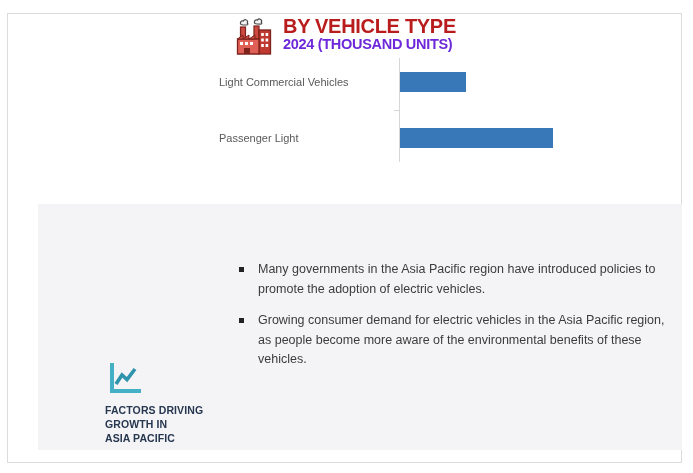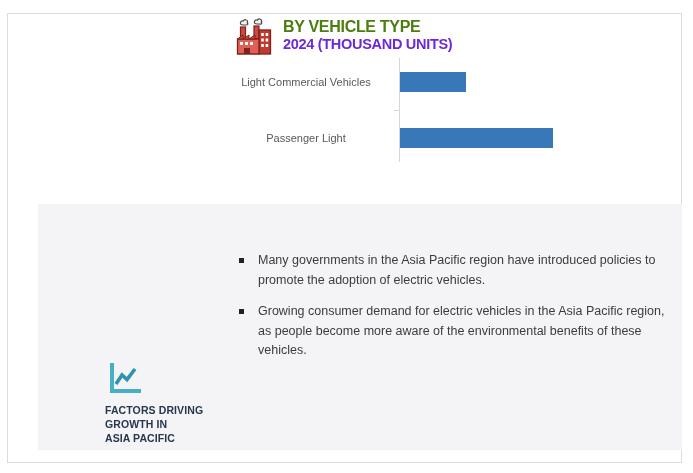--- a/index.html
+++ b/index.html
@@ -9,55 +9,55 @@
   .frame {
     position: absolute; left: 7px; top: 13px; width: 675px; height: 450px;
     border: 1px solid #dcdcdc; background: #ffffff;
   }
 
   
   .chart-header { position: absolute; left: 235px; top: 17px; display: flex; }
   .factory-icon { width: 38px; height: 38px; margin-right: 10px; margin-top: 1px; }
   .chart-titles { display: flex; flex-direction: column; }
   .chart-title {
-    font-size: 16px; font-weight: bold; color: #4d7c0f;
+    font-size: 20px; font-weight: bold; color: #b91c1c;
     letter-spacing: -0.3px; line-height: 19px;
   }
   .chart-subtitle {
     font-size: 14.5px; font-weight: bold; color: #6d28d9;
     letter-spacing: -0.3px; line-height: 17px;
   }
 
   
   .axis-line { position: absolute; left: 399px; top: 58px; width: 1px; height: 104px; background: #d6d6d6; }
   .axis-tick { position: absolute; left: 394px; width: 5px; height: 1px; background: #d6d6d6; }
   .tick-mid { top: 110px; }
   .bar-label {
-    position: absolute; width: 174px; text-align: center; left: 219px;
+    position: absolute; width: 174px; text-align: left; left: 219px;
     font-size: 11px; color: #595959; line-height: 14px;
   }
   .label-lcv { top: 75px; }
   .label-pc  { top: 131px; }
   .bar { position: absolute; left: 400px; height: 20px; background: #3878b8; }
   .bar-lcv { top: 72px; }
   .bar-pc  { top: 128px; }
 
   
   .panel {
     position: absolute; left: 38px; top: 204px; width: 644px; height: 246px;
     background: #f4f4f6;
   }
   .panel-caption { position: absolute; left: 67px; top: 156px; width: 130px; }
   .line-chart-icon { width: 37px; height: 37px; display: block; margin-left: 1px; }
   .caption-text {
     margin-top: 6px; font-size: 10.5px; font-weight: bold; color: #26374f;
     line-height: 14px; letter-spacing: 0.1px;
   }
   .bullet-list {
-    position: absolute; left: 199px; top: 47px; width: 428px;
+    position: absolute; left: 199px; top: 56px; width: 428px;
     list-style: none;
   }
   .bullet-list li {
     position: relative; padding-left: 21px; margin-bottom: 12px;
     font-size: 12.5px; color: #3c3c3c; line-height: 19.5px;
   }
   .bullet-list li::before {
     content: ""; position: absolute; left: 2px; top: 7px;
     width: 5px; height: 5px; background: #222222;
   }

